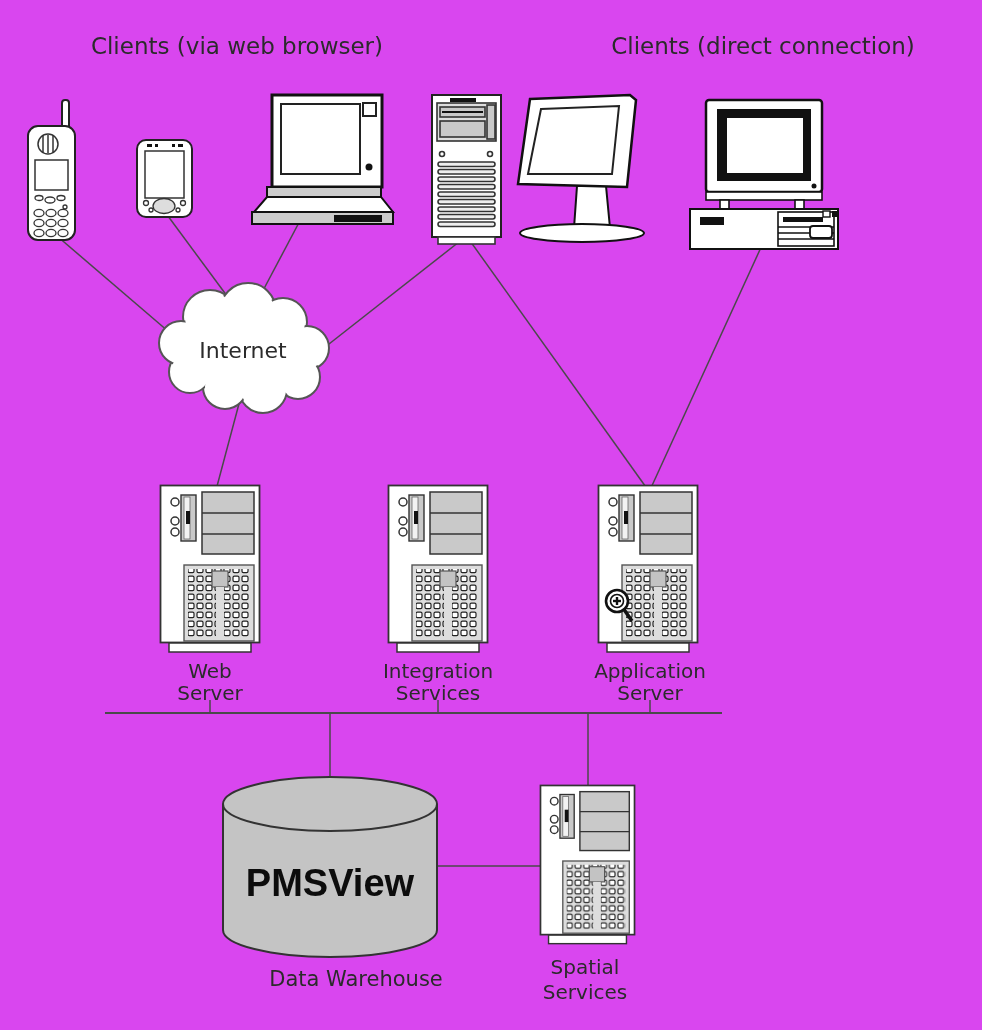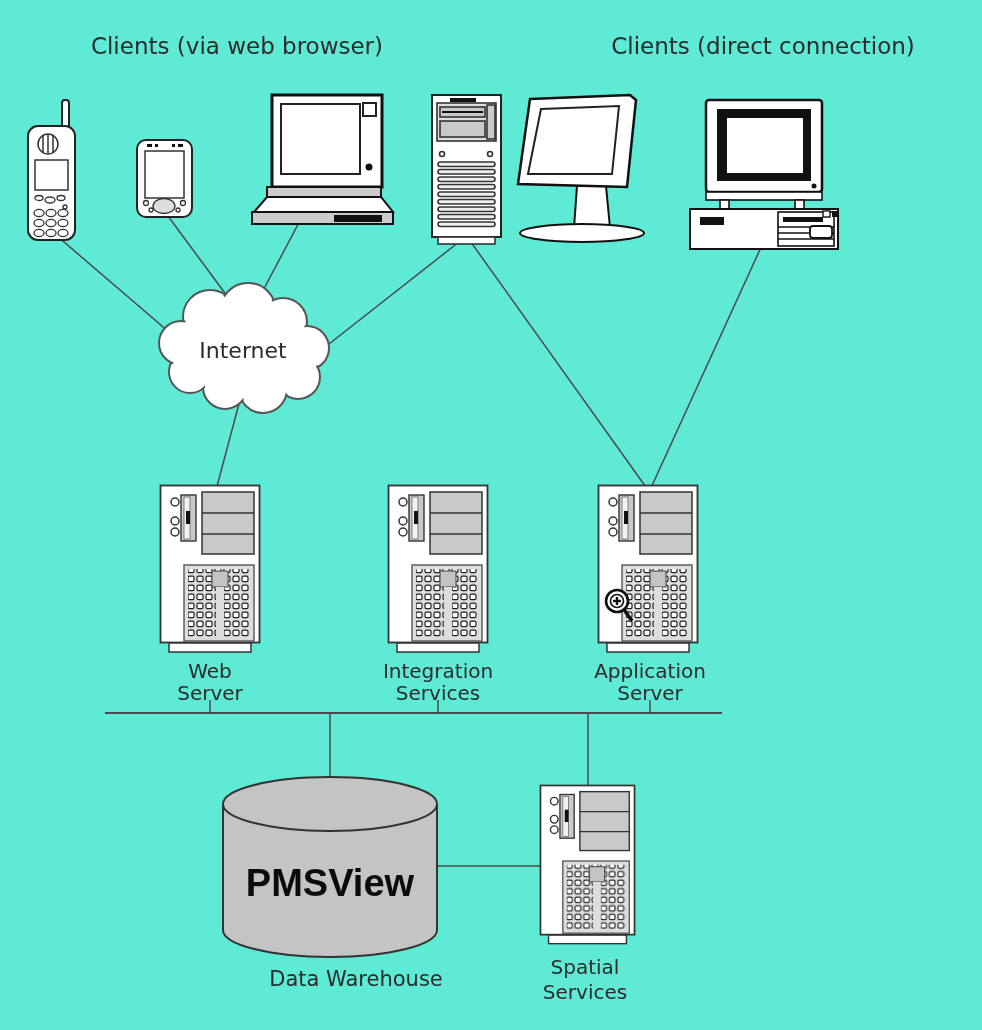--- a/index.html
+++ b/index.html
@@ -4,21 +4,21 @@
 <style>
   html, body {
     margin: 0;
     padding: 0;
     background: #ffffff;
   }
   .stage {
     position: relative;
     width: 982px;
     height: 1030px;
-    background: #5eead4;
+    background: #d946ef;
     font-family: "DejaVu Sans", "Liberation Sans", sans-serif;
     overflow: hidden;
   }
   svg { display: block; }
   text {
     fill: #2b2b2b;
     font-family: "DejaVu Sans", "Liberation Sans", sans-serif;
   }
   .hdr    { font-size: 23px; }
   .lbl    { font-size: 20px; }

